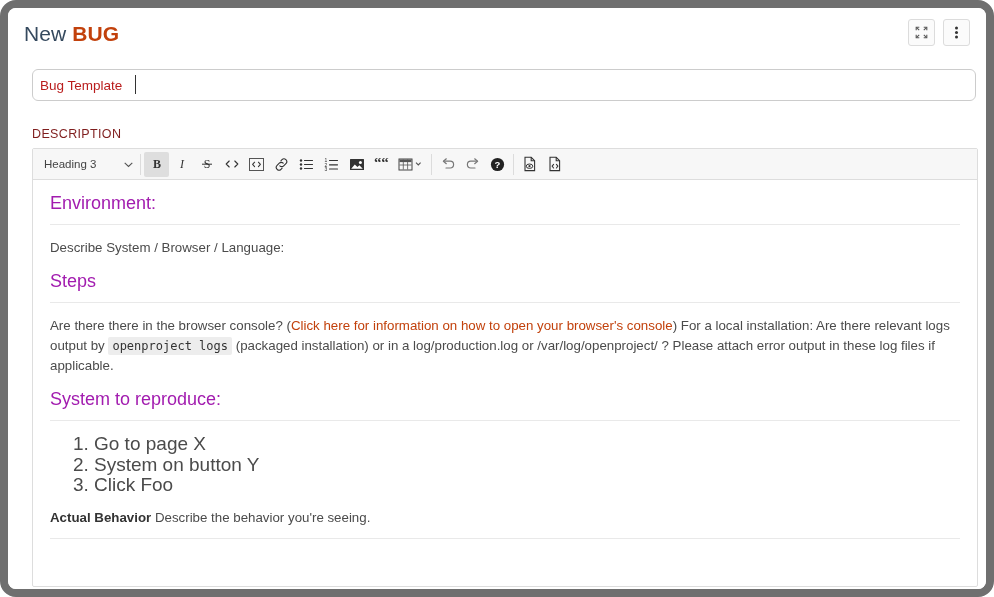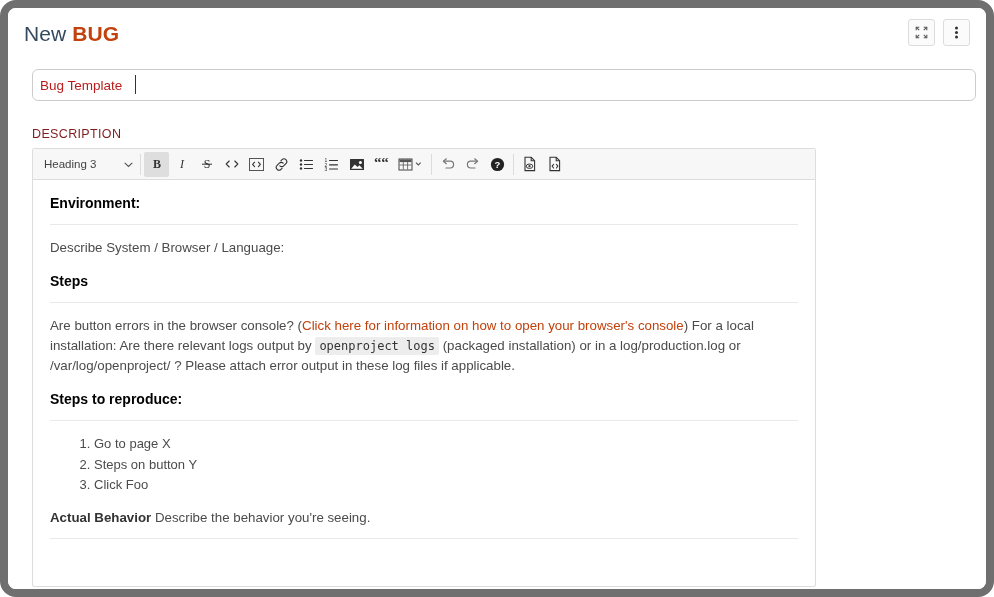--- a/index.html
+++ b/index.html
@@ -91,21 +91,21 @@
     left: 24px; top: 119px;
     font-size: 12.5px;
     color: #7f1d1d;
     letter-spacing: 0.35px;
   }
 
   
   .editor {
     position: absolute;
     left: 24px; top: 140px;
-    width: 784px; height: 439px;
+    width: 946px; height: 439px;
     border: 1px solid #dddddd;
     border-radius: 2px;
     background: #ffffff;
     overflow: hidden;
   }
   .toolbar {
     height: 31px;
     background: #f7f7f7;
     border-bottom: 1px solid #dddddd;
     display: flex;
@@ -147,23 +147,23 @@
   .tb-btn svg { display: block; }
 
   .ck-body {
     padding: 14px 7px 0 7px;
     height: 407px;
     overflow: hidden;
     position: relative;
   }
 
   h3.ck-h {
-    font-size: 14px;
-    font-weight: bold;
-    color: #000000;
+    font-size: 18px;
+    font-weight: normal;
+    color: #a21caf;
     margin: 0 0 12px 0;
     padding: 0 10px;
     line-height: 18px;
   }
   hr.ck-hr {
     border: 0;
     border-top: 1px solid #e9e9e9;
     margin: 0 10px 13px 10px;
     height: 0;
   }
@@ -182,21 +182,21 @@
     font-size: 12px;
     background: #ededed;
     color: #333333;
     padding: 2px 4px;
     border-radius: 2px;
     text-align: center;
   }
   ol.ck-ol {
     margin: 0 0 12px 0;
     padding-left: 54px;
-    font-size: 13px;
+    font-size: 19px;
     color: #4b4b4b;
     line-height: 20.5px;
   }
   ol.ck-ol li { margin: 0; }
 </style>
 </head>
 <body>
 
 <div id="frame">
   <div id="inner">
@@ -390,30 +390,30 @@
       <div class="ck-body">
 
         <h3 class="ck-h">Environment:</h3>
         <hr class="ck-hr">
 
         <p class="ck-p">Describe System / Browser / Language:</p>
 
         <h3 class="ck-h">Steps</h3>
         <hr class="ck-hr">
 
-        <p class="ck-p"><span>Are button errors in the browser console? (</span><a class="ck-link" href="#">Click here for information on how to open your browser's console</a><span>) For a local installation: Are there relevant logs output by</span>
+        <p class="ck-p"><span>Are there there in the browser console? (</span><a class="ck-link" href="#">Click here for information on how to open your browser's console</a><span>) For a local installation: Are there relevant logs output by</span>
           <code class="ck-code">openproject logs</code>
           <span>(packaged installation) or in a log/production.log or /var/log/openproject/ ? Please attach error output in these log files if applicable.</span></p>
 
-        <h3 class="ck-h">Steps to reproduce:</h3>
+        <h3 class="ck-h">System to reproduce:</h3>
         <hr class="ck-hr">
 
         <ol class="ck-ol">
           <li>Go to page X</li>
-          <li>Steps on button Y</li>
+          <li>System on button Y</li>
           <li>Click Foo</li>
         </ol>
 
         <p class="ck-p tight"><span class="ck-strong">Actual Behavior</span>
           <span>Describe the behavior you're seeing.</span></p>
         <hr class="ck-hr">
 
         <p class="ck-p tight">
           </p>
 

